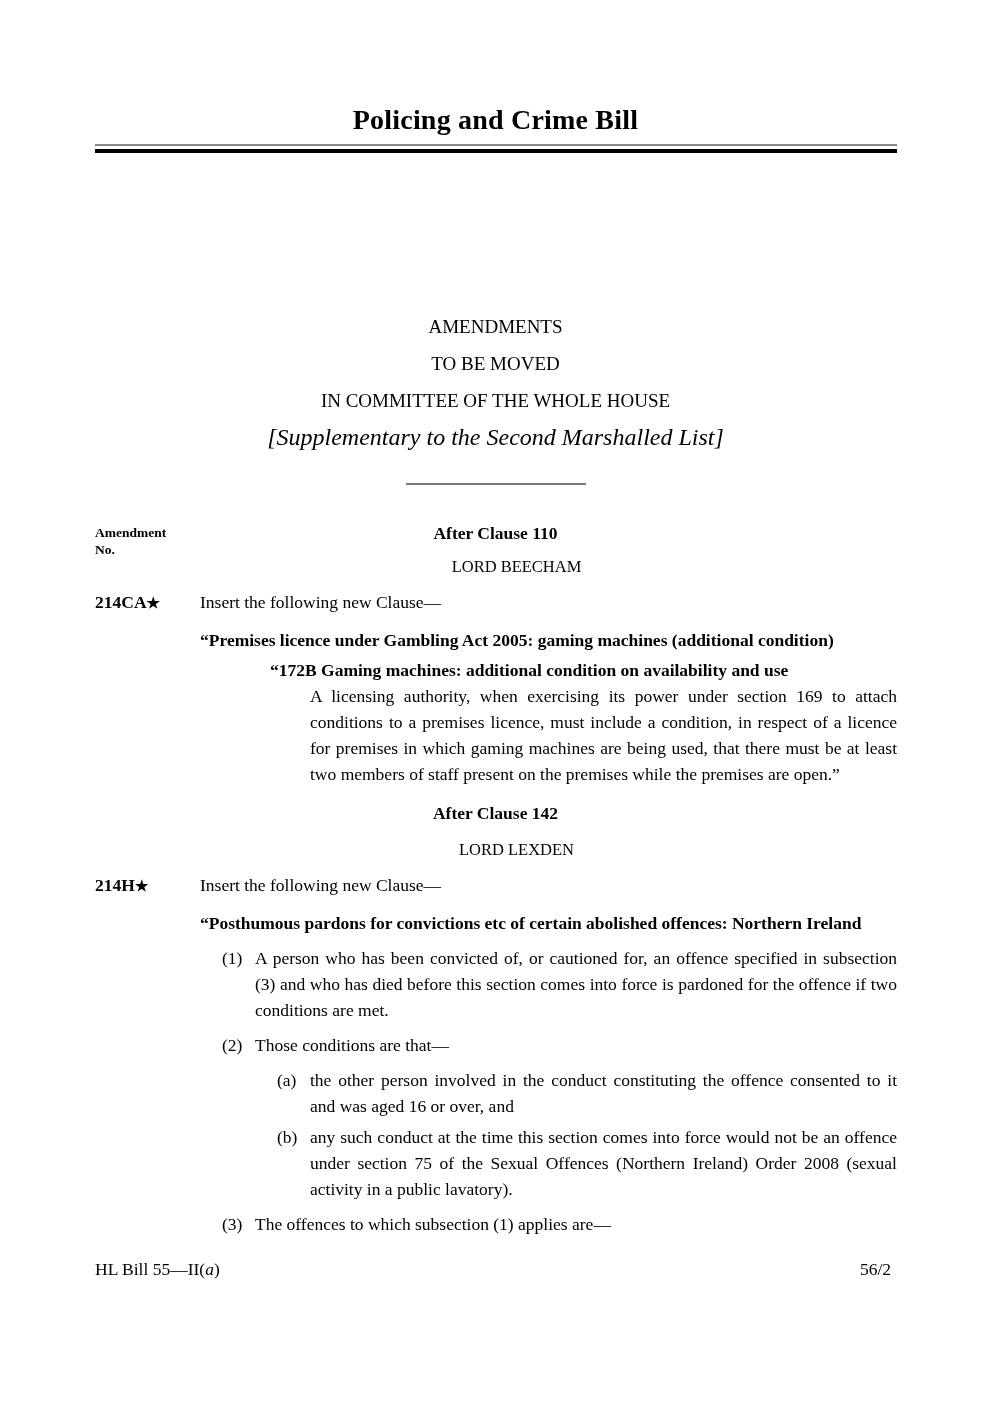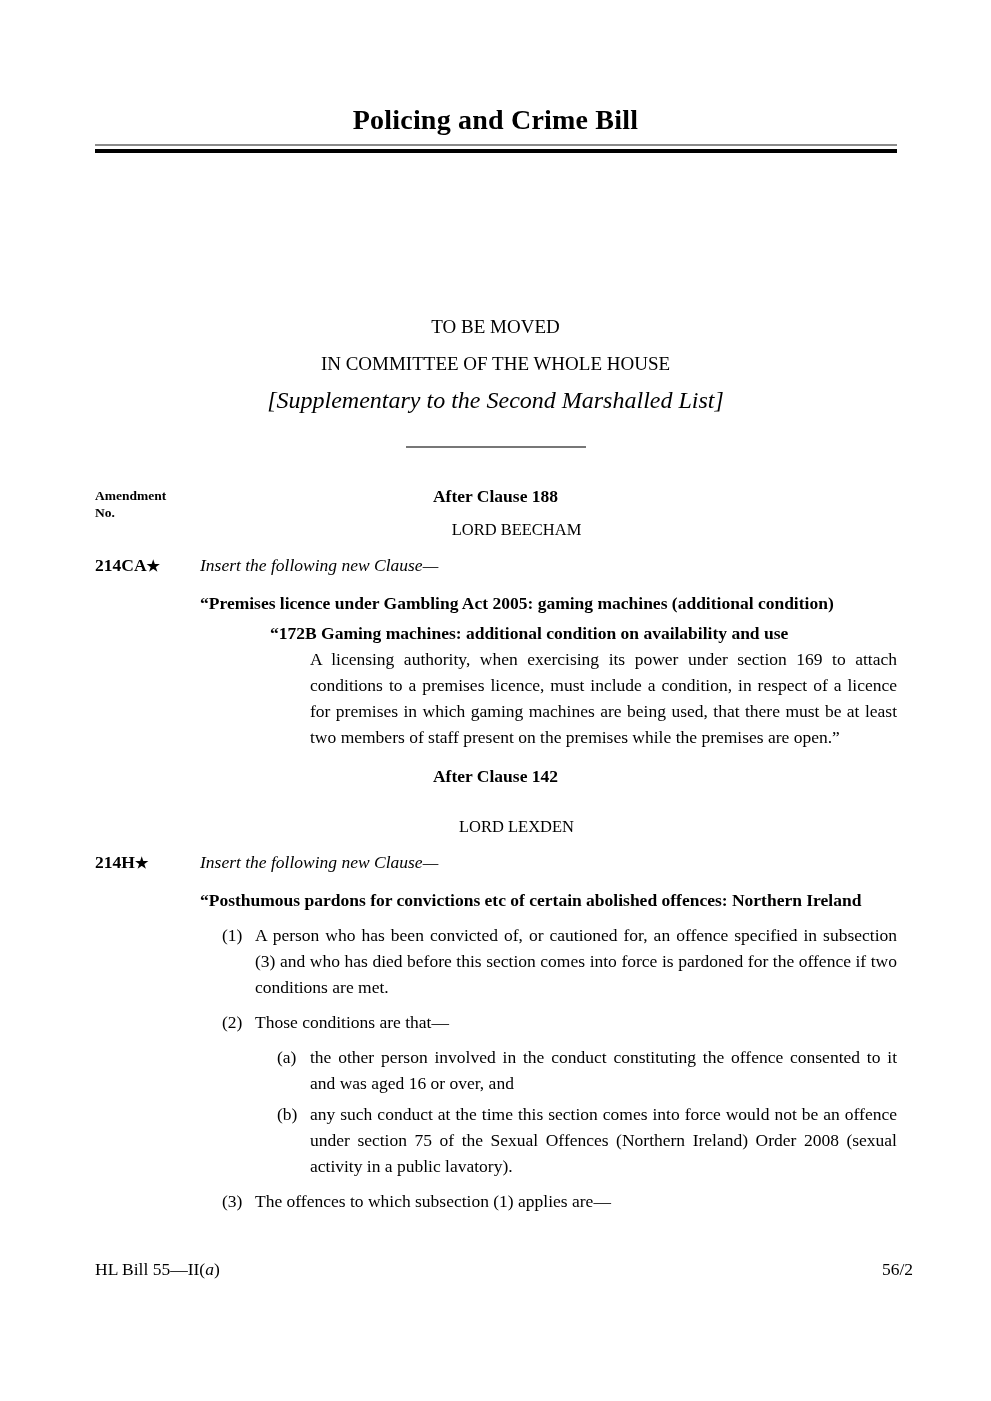--- a/index.html
+++ b/index.html
@@ -22,72 +22,73 @@
 
   .clause-header { position:relative; text-align:center; }
   .clause-header.first { margin-top:37px; }
   .clause-header.second { margin-top:15px; }
   .margin-label {
     position:absolute; left:95px; top:2px; text-align:left;
     font-size:13.5px; font-weight:bold; line-height:17px;
   }
   .place { font-size:17.5px; font-weight:bold; line-height:22px; }
   .mover { margin-top:12px; font-size:16.5px; line-height:22px;padding-left:42px; }
-  .clause-header.second .mover { margin-top:29px; }
+  .clause-header.second .mover { margin-top:15px; }
 
   .amend-row { display:flex; margin:11px 94px 0 95px; }
   .amend-num { flex:0 0 105px; font-size:17.5px; font-weight:bold; line-height:26px; }
   .amend-num .star { font-size:15px; }
   .amend-body { flex:1 1 auto; font-size:17.5px; line-height:26px; }
 
-  .instruction { line-height:26px;font-style:italic; }
+  .instruction { line-height:26px; }
   .clause-title { margin-top:12px; font-weight:bold; text-align:justify; }
   .lead-in { margin-top:9px; margin-left:55px; }
   .inserted-heading { margin-top:4px; margin-left:70px; font-weight:bold; }
   .body-just { margin-left:110px; text-align:justify; }
 
   .subs { margin-top:9px; }
   .item { display:flex; }
   .item .num { flex:0 0 33px; }
   .item .txt { flex:1 1 auto; text-align:justify; }
   .item.lvl1 { margin-left:22px; }
   .item.lvl2 { margin-left:77px; }
   .item + .item { margin-top:9px; }
   .item.lvl2 + .item.lvl2 { margin-top:5px; }
 
   .footer {
-    position:absolute; left:95px; right:78px; top:1257px;
+    position:absolute; left:95px; right:100px; top:1257px;
     display:flex; justify-content:space-between;
     font-size:17.5px; line-height:24px;
   }
   .footer .it { font-style:italic; }
 </style>
 </head>
 <body>
 
 <div class="page">
 
   <div class="doc-title">Policing and Crime Bill</div>
   <div class="rule-thin"></div>
   <div class="rule-thick"></div>
 
   <div class="preamble">
+    <div class="pre-line">AMENDMENTS</div>
     <div class="pre-line">TO BE MOVED</div>
     <div class="pre-line">IN COMMITTEE OF THE WHOLE HOUSE</div>
     <div class="pre-note">[Supplementary to the Second Marshalled List]</div>
   </div>
 
   <div class="short-rule"></div>
 
   <div class="clause-header first">
     <div class="margin-label">
       <div>Amendment</div>
       <div>No.</div>
     </div>
-    <div class="place">After Clause 188</div>
+    <div class="place">After Clause 110</div>
     <div class="mover">LORD BEECHAM</div>
   </div>
 
   <div class="amend-row">
     <div class="amend-num"><span>214CA</span><span class="star">★</span></div>
     <div class="amend-body">
       <div class="instruction">Insert the following new Clause—</div>
       <div class="clause-title">“Premises licence under Gambling Act 2005: gaming machines (additional condition)</div>
       <div class="inserted-heading">“172B Gaming machines: additional condition on availability and use</div>
       <div class="body-just">A licensing authority, when exercising its power under section 169 to attach conditions to a premises licence, must include a condition, in respect of a licence for premises in which gaming machines are being used, that there must be at least two members of staff present on the premises while the premises are open.”</div>

